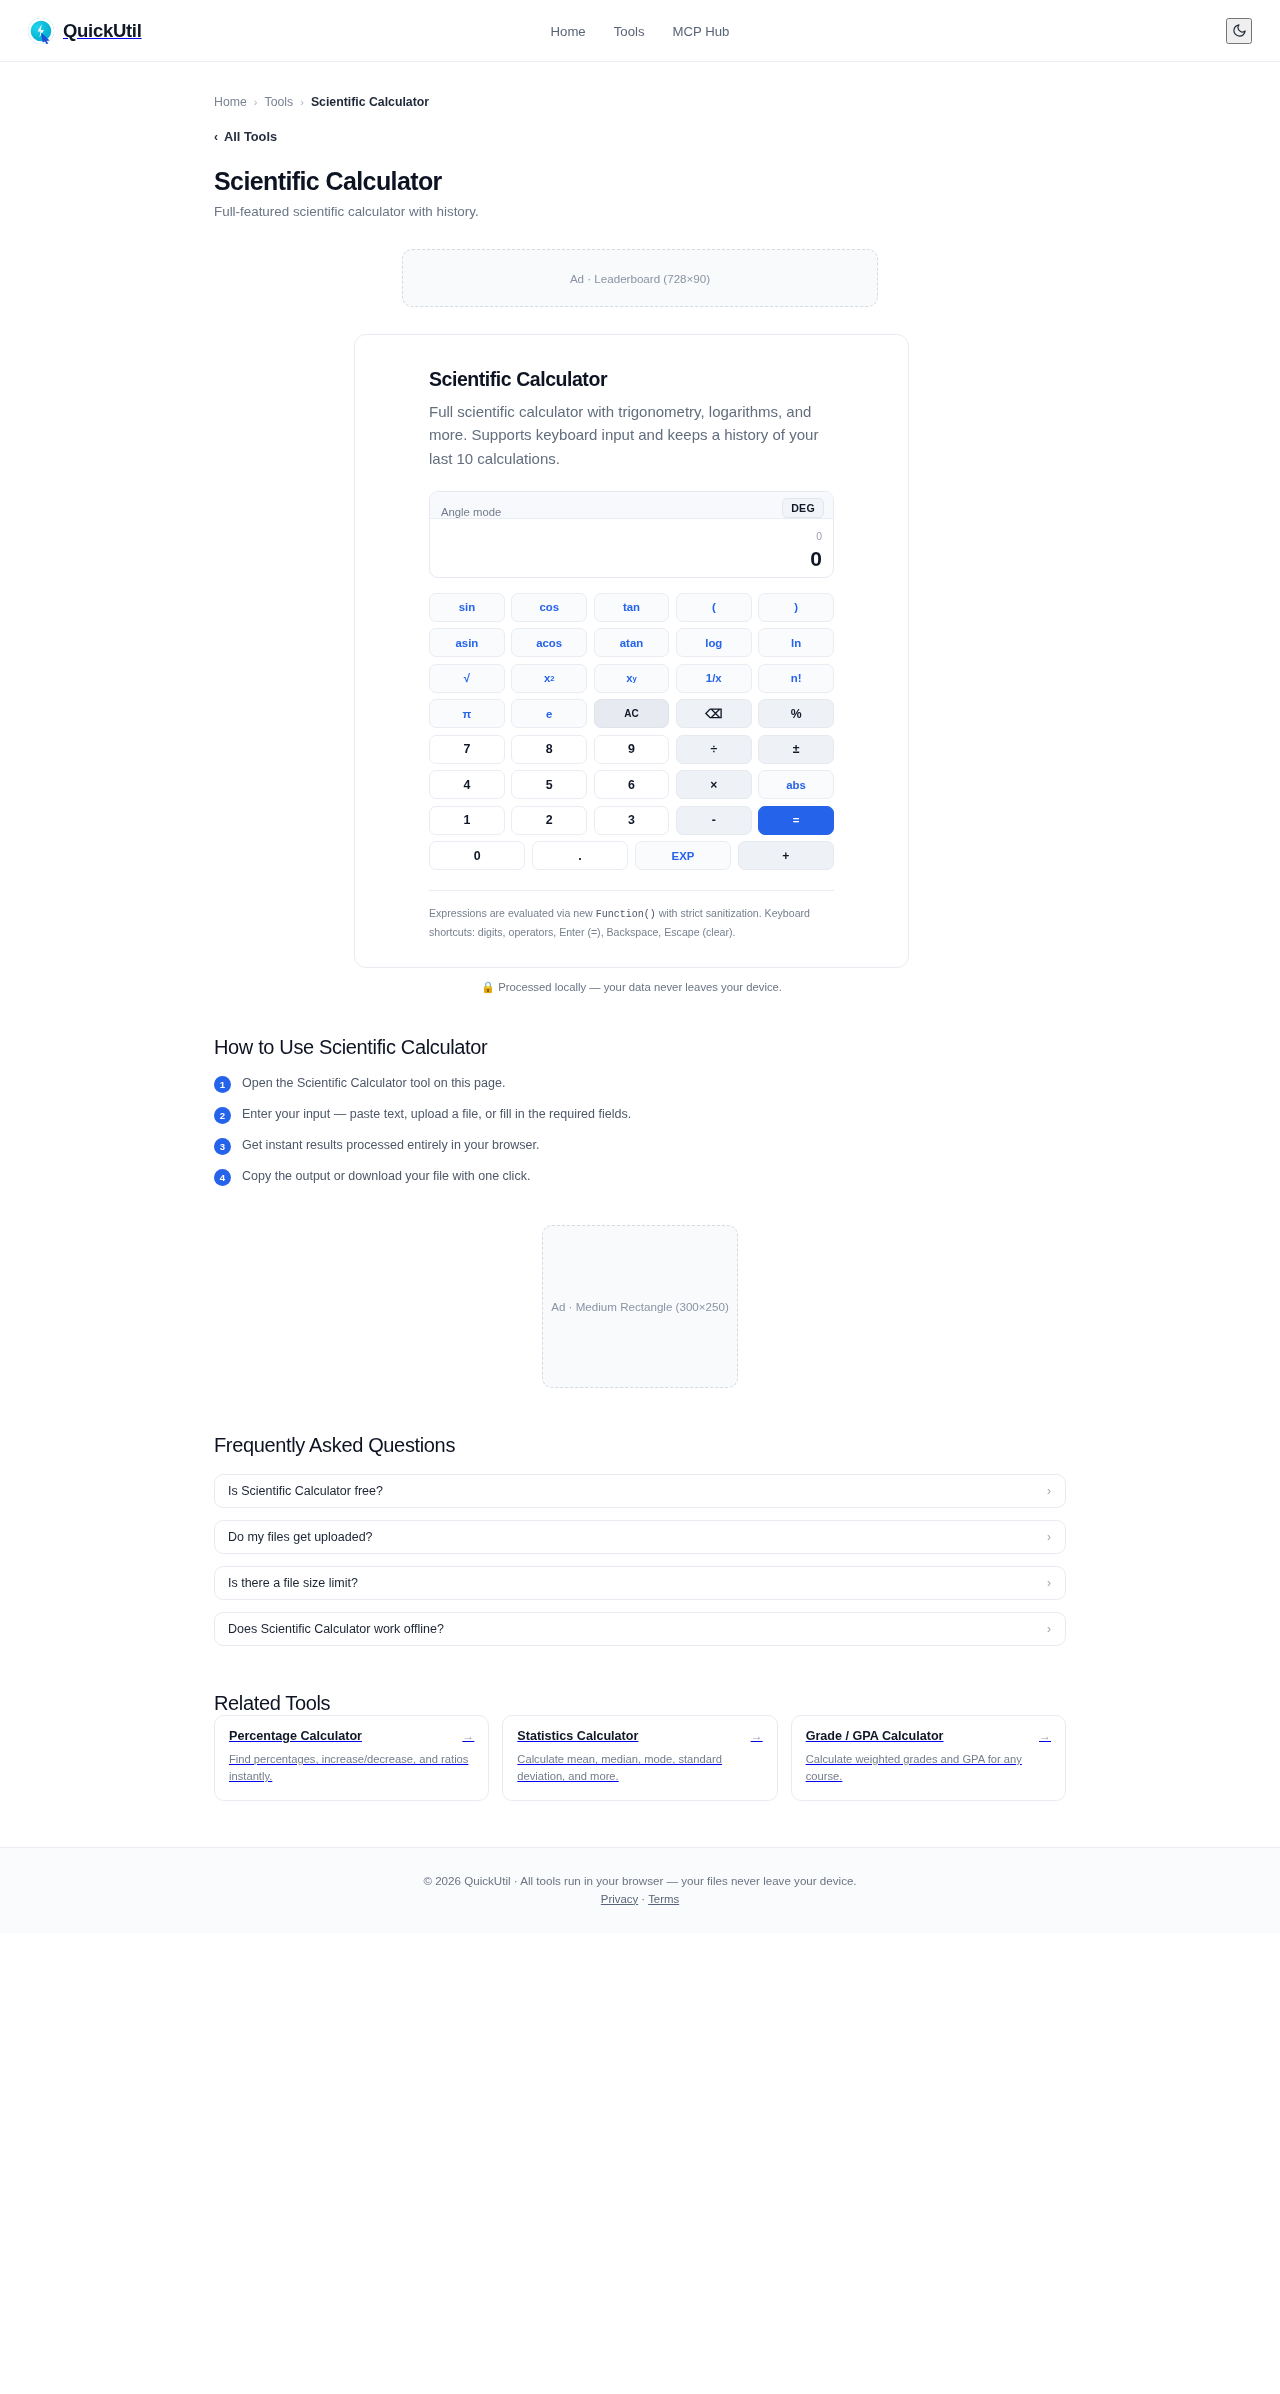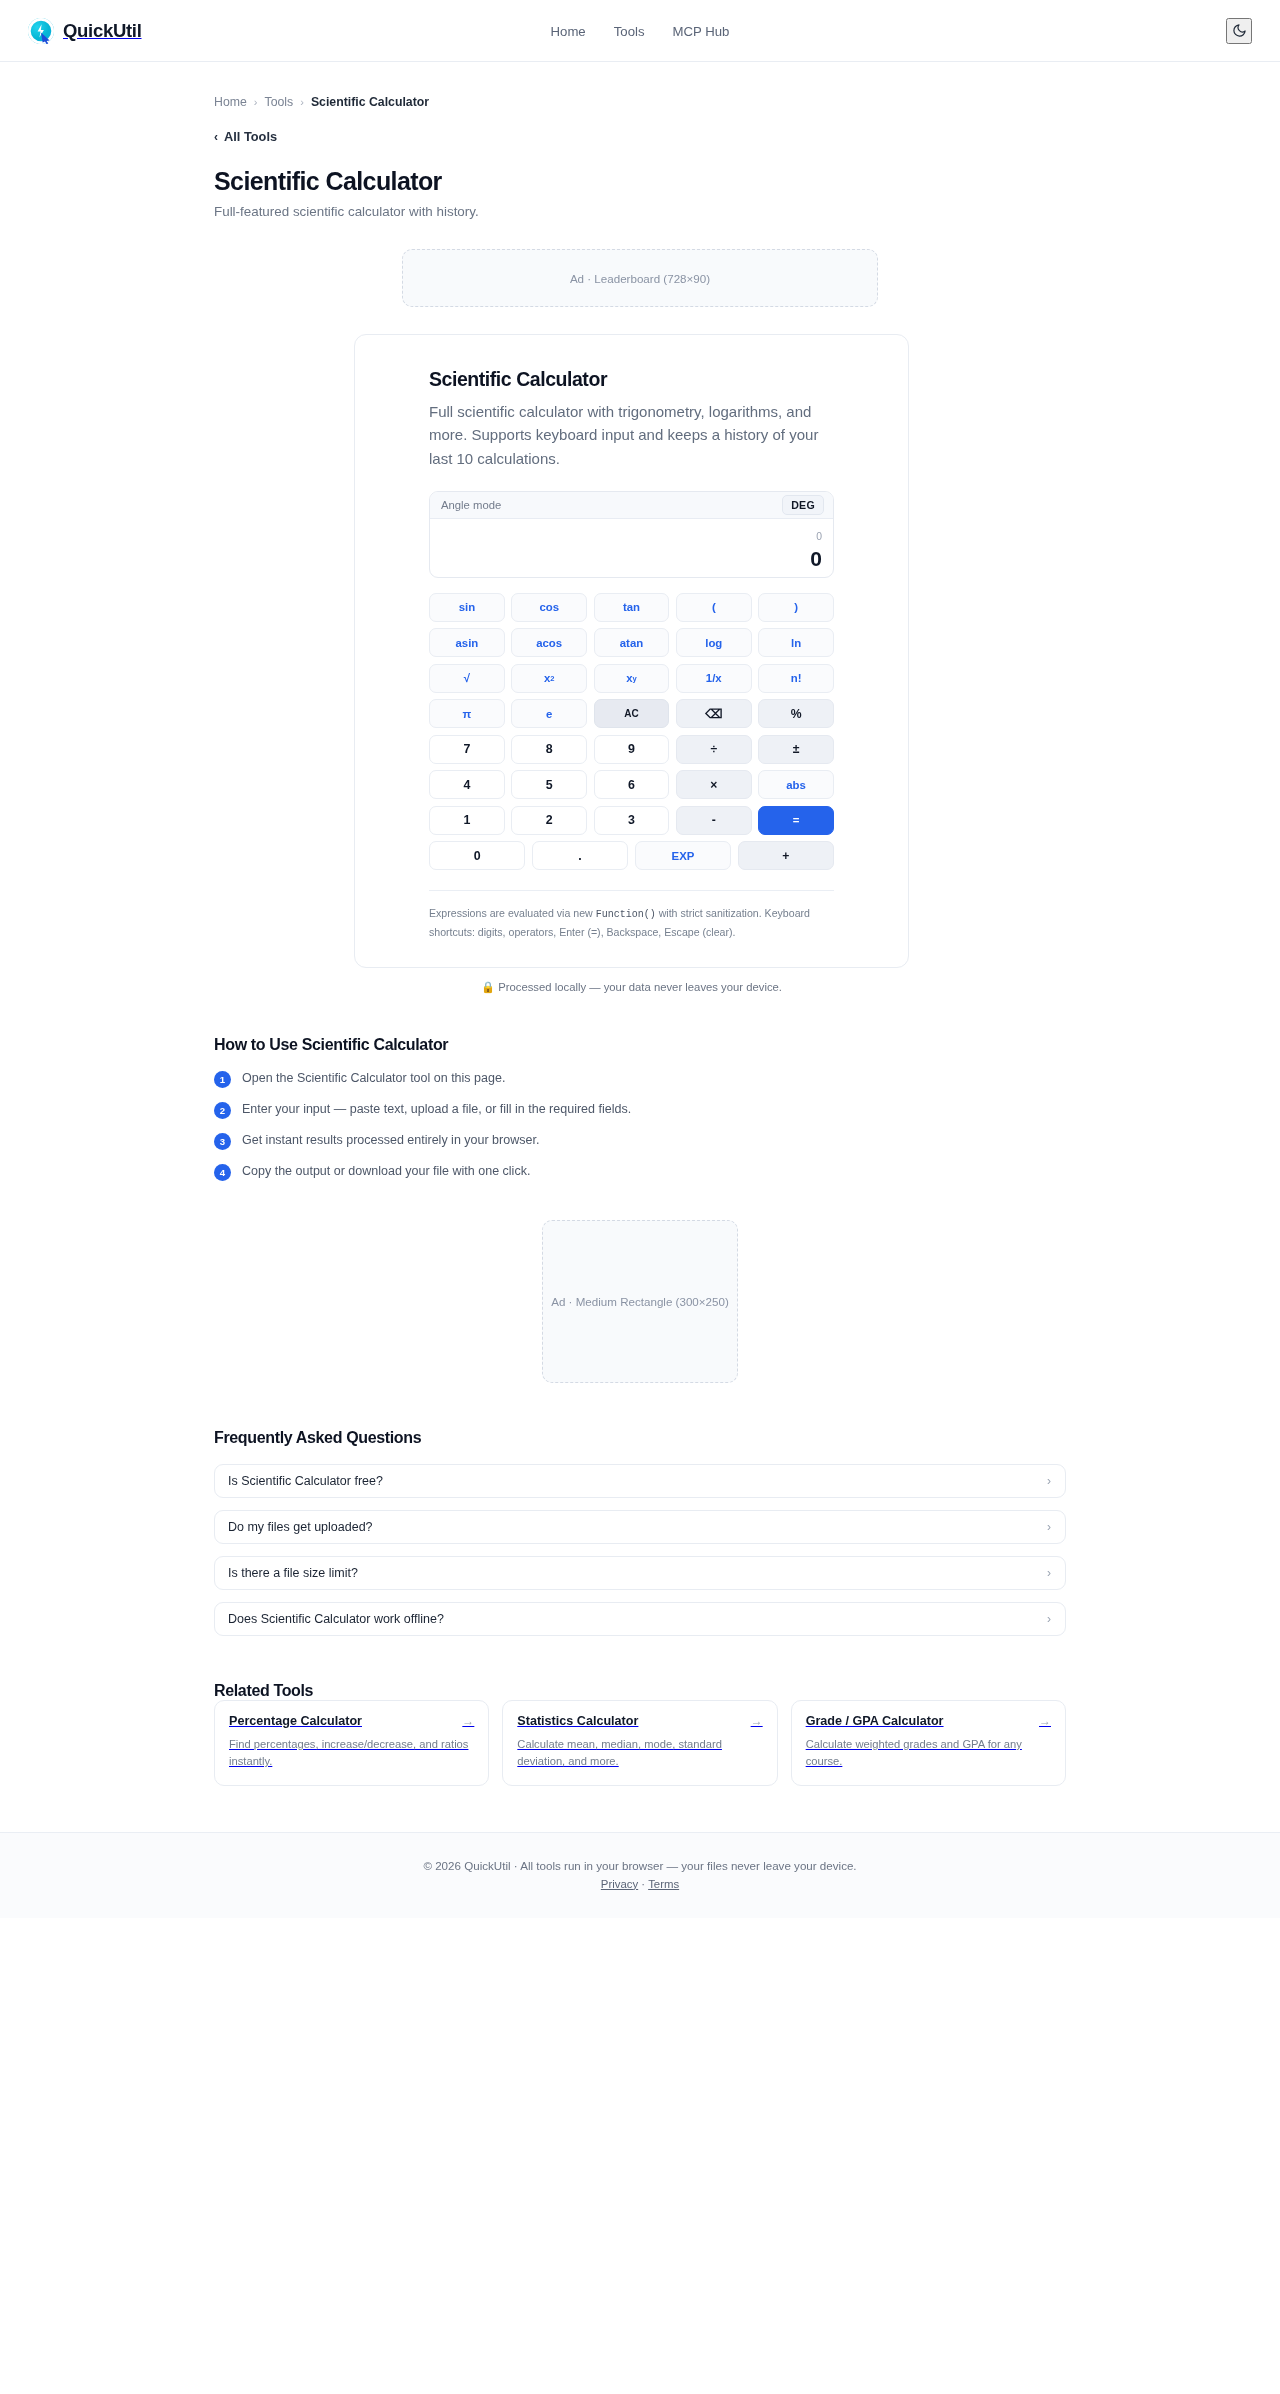--- a/index.html
+++ b/index.html
@@ -102,21 +102,21 @@
     margin-top: 21px;
     border: 1px solid #e5e9f0;
     border-radius: 9px;
     overflow: hidden;
     background: #fff;
   }
   .mode-bar {
     background: #f7f9fc;
     border-bottom: 1px solid #e8ecf3;
     height: 27px;
-    display: flex; align-items: center; justify-content: space-between;
+    display: flex; align-items: flex-end; justify-content: space-between;
     padding: 0 9px 0 11px;
   }
   .mode-label { font-size: 11.3px; color: #737c8c; }
   .mode-badge {
     font-size: 10.6px; font-weight: 700; color: #111827;
     background: #f1f4f9; border: 1px solid #e2e7ef;
     border-radius: 5px; padding: 3px 8px; letter-spacing: 0.3px;
   }
   .display-body {
     height: 58px; padding: 8px 11px 6px 11px;
@@ -151,21 +151,21 @@
     font-family: "Liberation Mono", monospace; font-size: 10px; color: #4b5565;
   }
 
   .privacy-line {
     margin-top: 13px; text-align: center;
     font-size: 11.3px; color: #6b7484;
     width: 555px; margin-left: 140px;
   }
 
   
-  .sec-title { font-size: 16px; font-weight: 700; letter-spacing: -0.35px; color: #0d1322; }
+  .sec-title { font-size: 20px; font-weight: 400; letter-spacing: -0.35px; color: #0d1322; }
   .howto { margin-top: 42px; }
   .steps { margin-top: 16px; display: flex; flex-direction: column; gap: 13px; }
   .step { display: flex; align-items: flex-start; gap: 11px; }
   .step-num {
     width: 17px; height: 17px; border-radius: 50%;
     background: #2563eb; color: #fff;
     font-size: 9.6px; font-weight: 700;
     display: flex; align-items: center; justify-content: center; flex: none;
     margin-top: 1px;
   }

